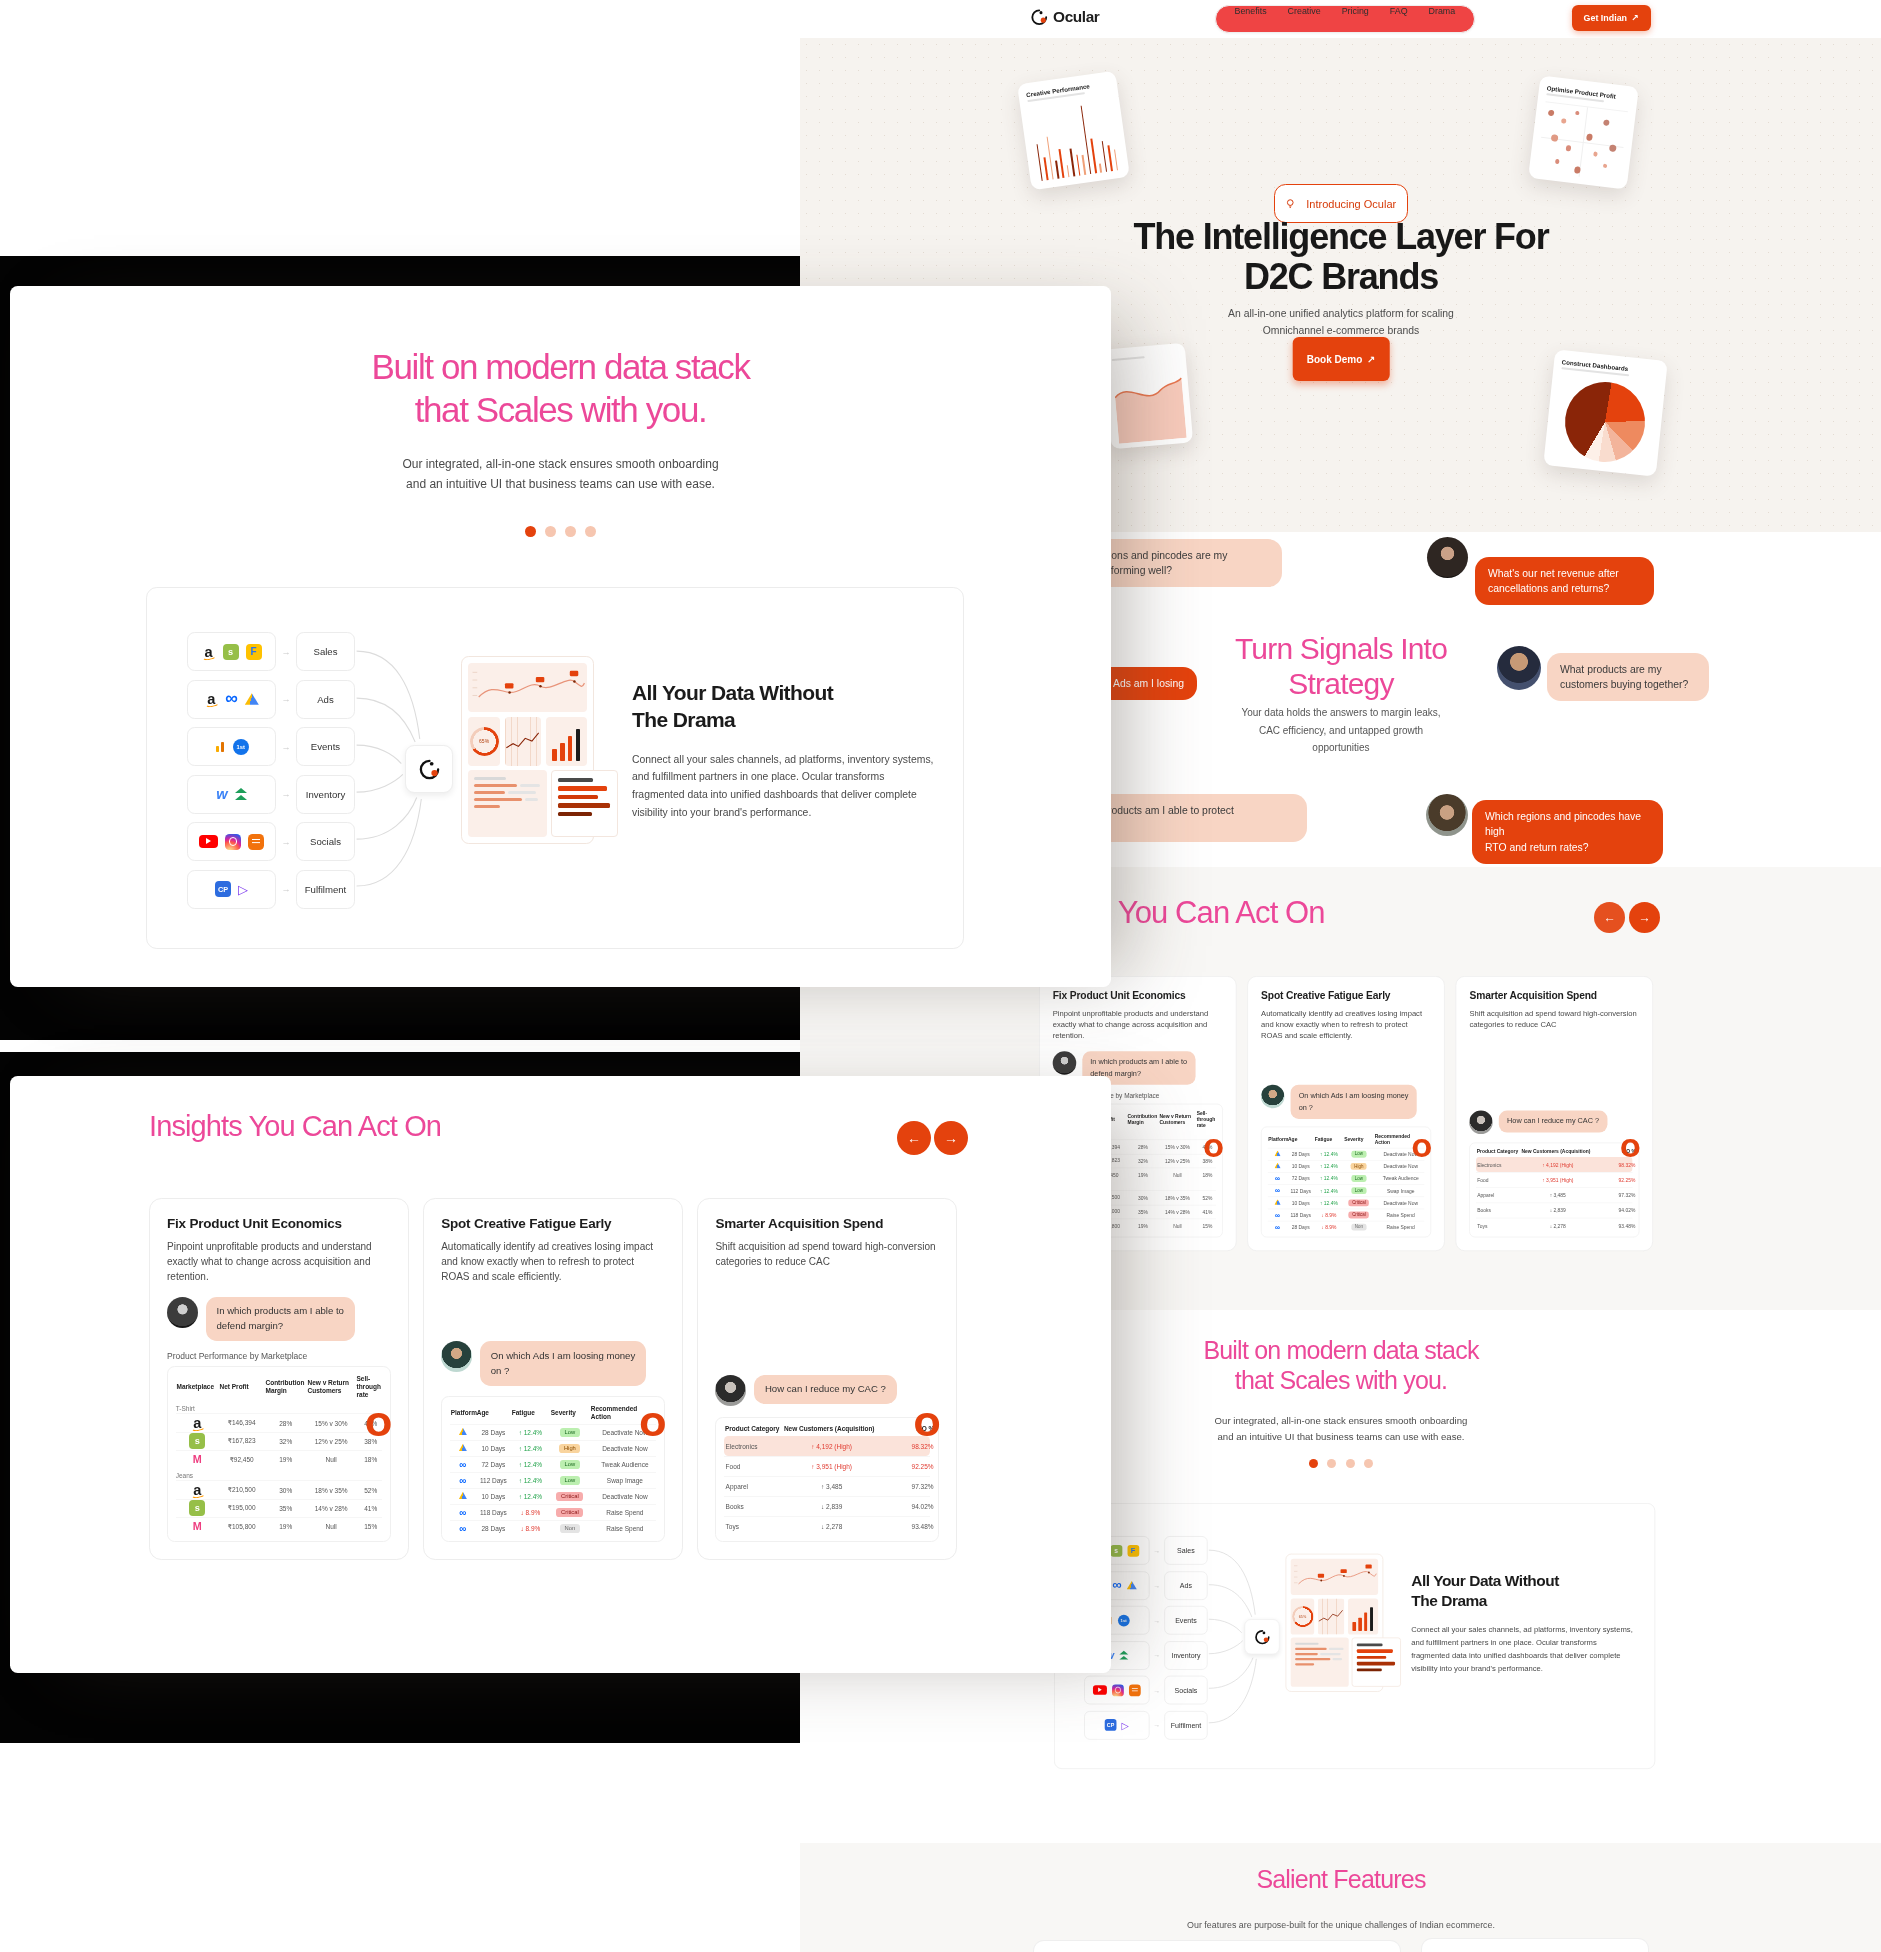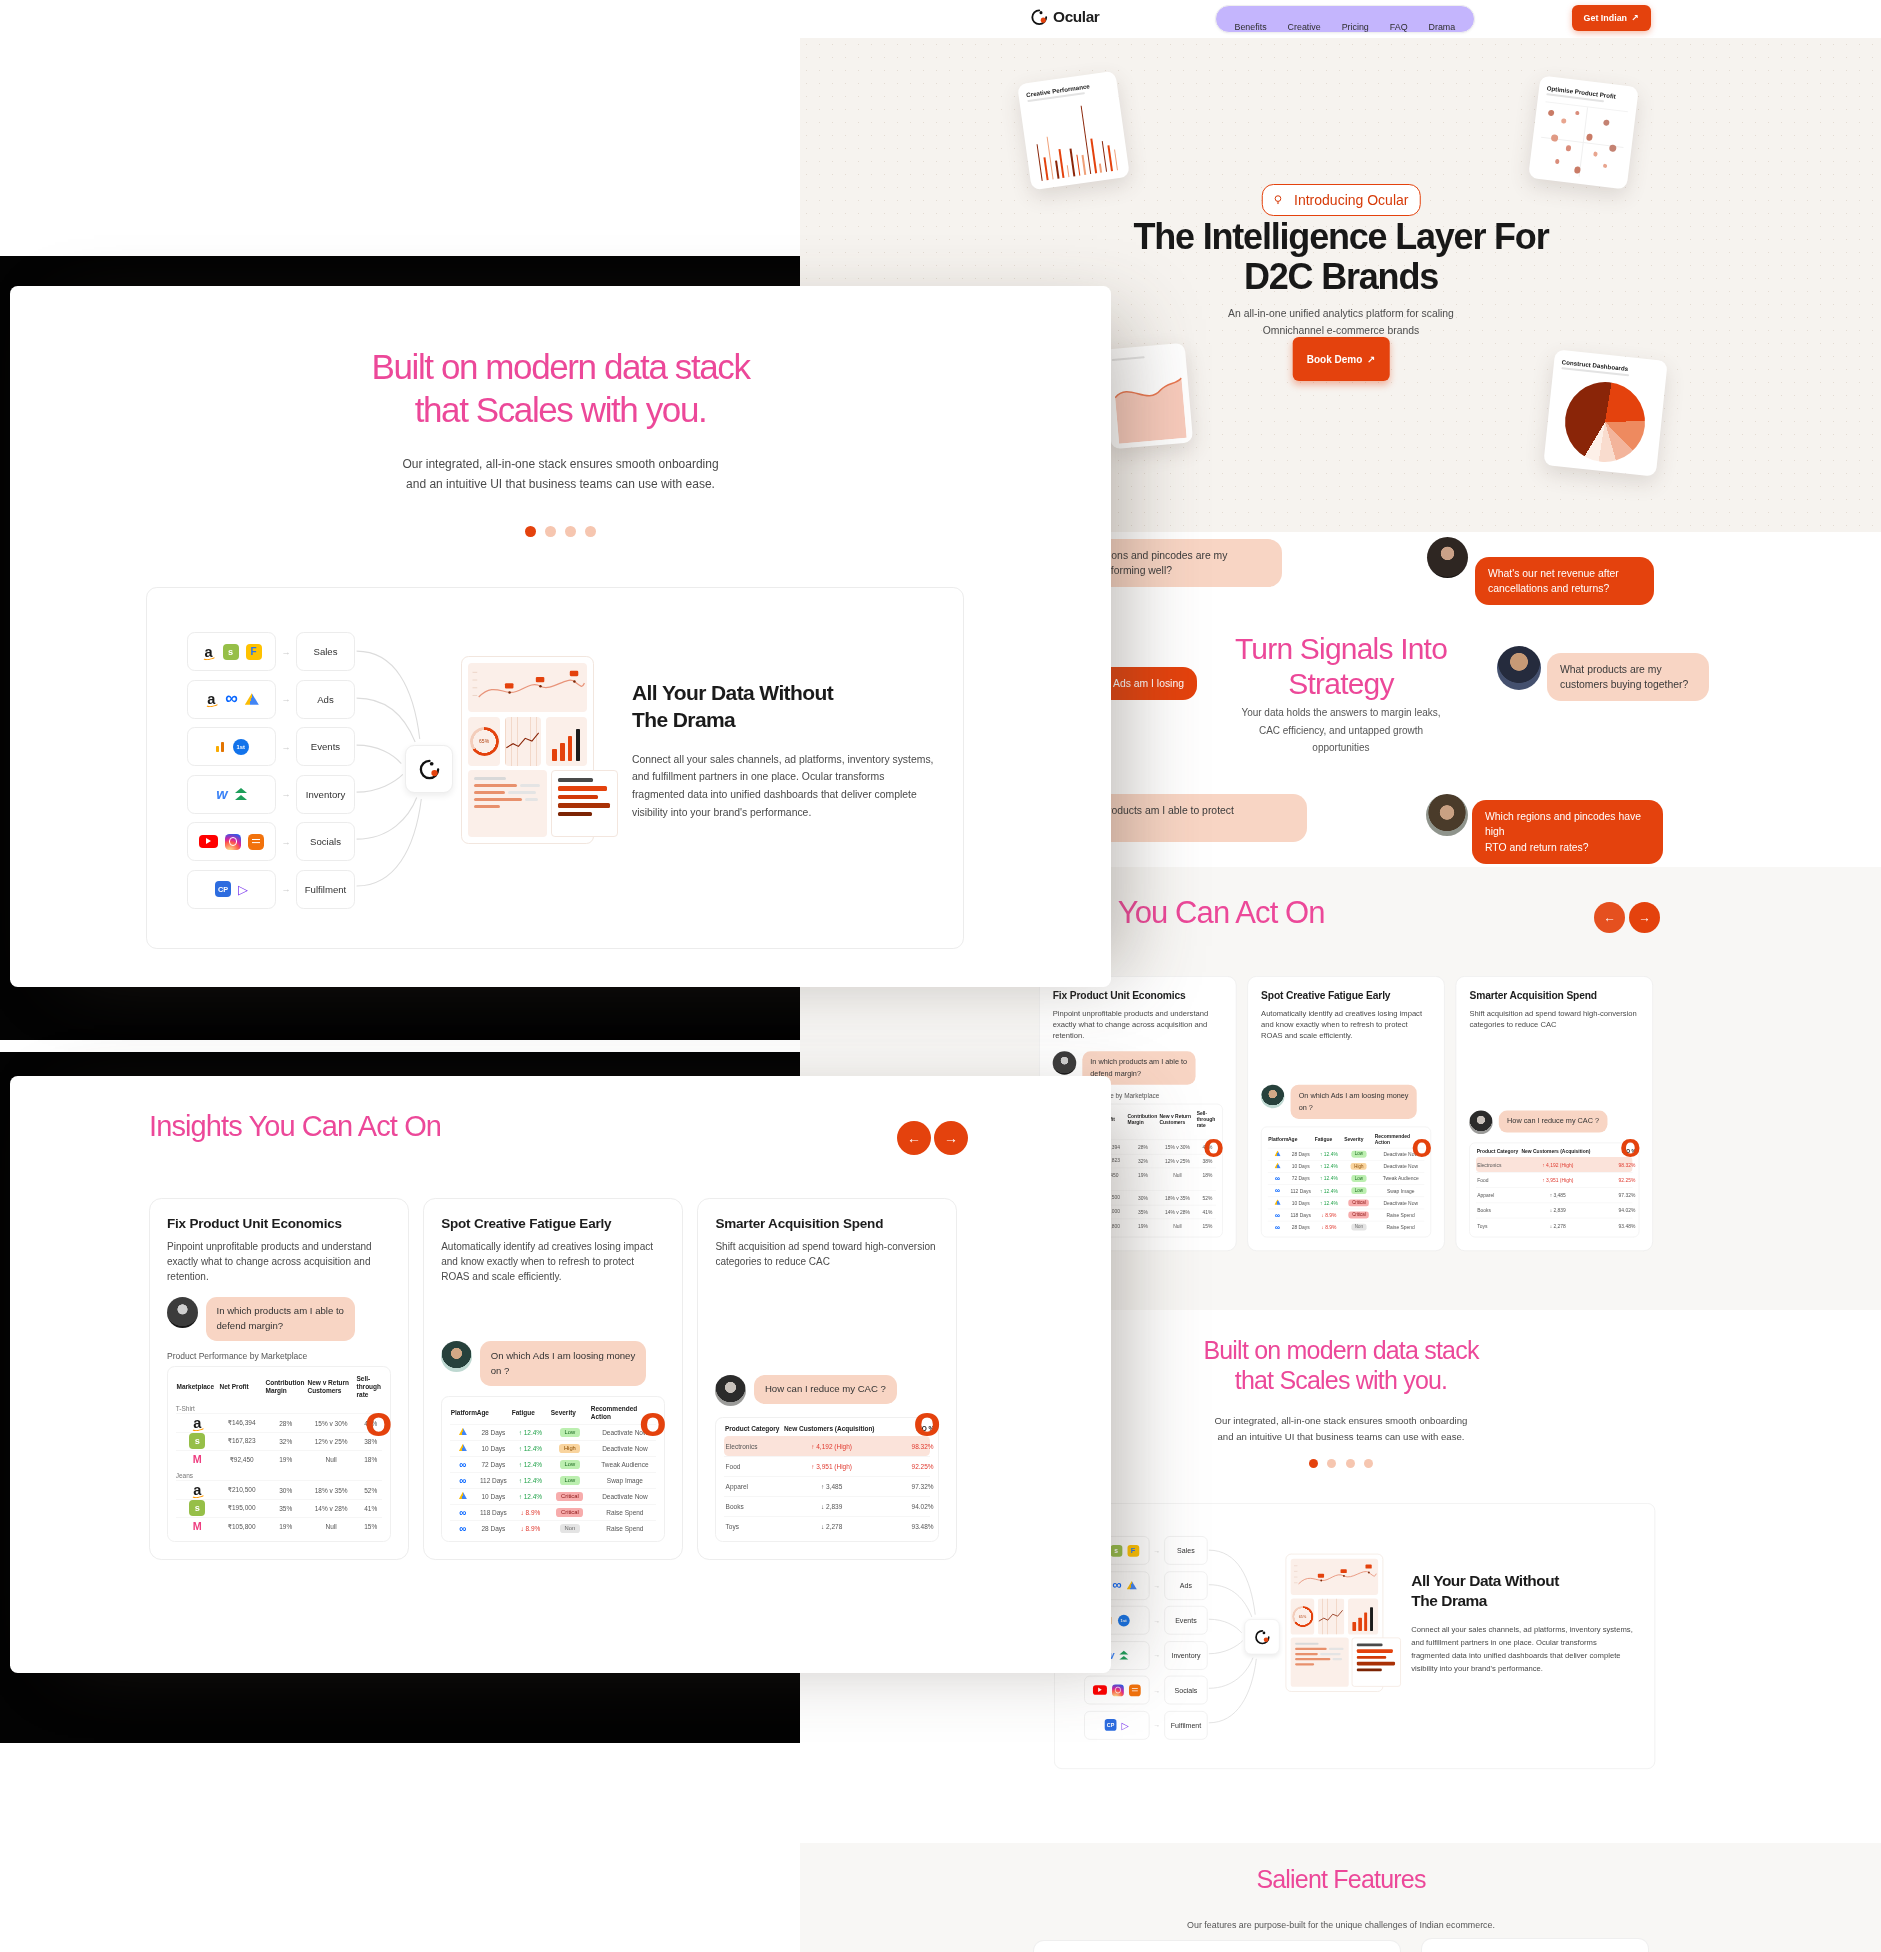--- a/index.html
+++ b/index.html
@@ -6,30 +6,30 @@
   html,body{width:1882px;height:1953px}
   body{position:relative;background:#fff;font-family:"Liberation Sans","DejaVu Sans",sans-serif;color:#1d1d1d;overflow:hidden}
   .abs{position:absolute}
   .pre{white-space:pre-line}
   .ctr{text-align:center}
 
   
   .page{position:absolute;left:800px;top:0;width:1082px;height:1953px;background:#fff;z-index:10}
   .hdr{position:absolute;left:0;top:0;width:1082px;height:38px;background:#fff}
   .logo{position:absolute;left:230px;top:7.7px;display:flex;align-items:center;gap:4.6px;font-size:15.4px;font-weight:bold;letter-spacing:-0.4px}
-  .navpill{position:absolute;left:415px;top:4.6px;height:28.5px;border:0.8px solid #efefef;border-radius:14.6px;background:#c4b5fd;display:flex;align-items:flex-end;padding:0 18.5px;gap:21px;box-shadow:0 0.8px 2.3px rgba(0,0,0,.05)}
+  .navpill{position:absolute;left:415px;top:4.6px;height:28.5px;border:0.8px solid #efefef;border-radius:14.6px;background:#ef4444;display:flex;align-items:flex-start;padding:0 18.5px;gap:21px;box-shadow:0 0.8px 2.3px rgba(0,0,0,.05)}
   .navitem{font-size:8.9px;color:#2e2e2e;cursor:pointer}
   .btn{display:inline-flex;align-items:center;gap:4.6px;background:#E4420D;color:#fff;font-weight:bold;border-radius:6.2px;cursor:pointer}
   .gs{position:absolute;left:772px;top:5.4px;height:26px;padding:0 11.6px;font-size:8.9px;box-shadow:0 2.3px 6.2px rgba(228,66,13,.35)}
 
   .hero{position:absolute;left:0;top:38px;width:1082px;height:494px;background-color:#F6F3EF;background-image:radial-gradient(#E3DBD2 0.8px,transparent 0.8px);background-size:13px 13px}
   .fcard{position:absolute;background:#fff;border-radius:9.2px;box-shadow:0 7.7px 20px rgba(90,70,60,.16);padding:7.7px}
   .fcard .ft{font-size:6.2px;font-weight:bold;color:#222}
   .fcard .fsub{height:2.3px;width:70%;background:#e3e3e3;border-radius:1.5px;margin-top:2.3px}
-  .badge{position:absolute;left:50%;transform:translateX(-50%);top:146px;height:32px;padding:0 10.8px;display:flex;align-items:center;gap:12px;background:#fff;border:0.8px solid #E4420D;border-radius:11.6px;color:#D63A08;font-size:14px}
+  .badge{position:absolute;left:50%;transform:translateX(-50%);top:146px;height:39px;padding:0 10.8px;display:flex;align-items:center;gap:12px;background:#fff;border:0.8px solid #E4420D;border-radius:11.6px;color:#D63A08;font-size:11px}
   .h1{position:absolute;top:179px;width:100%;font-size:36px;line-height:1.12;font-weight:bold;letter-spacing:-1.2px;color:#181818}
   .hsub{position:absolute;top:268px;width:100%;font-size:10.4px;line-height:1.6;color:#4c4c4c}
   .bookdemo{position:absolute;left:50%;transform:translateX(-50%);top:299px;height:44px;padding:0 14px;font-size:10px;box-shadow:0 3.1px 7.7px rgba(228,66,13,.35)}
 
   .bub{position:absolute;border-radius:14px;padding:8.5px 13px;font-size:10.4px;line-height:1.5;white-space:pre-line}
   .peach{background:#F8D5C4;color:#3a3a3a}
   .obub{background:#E4420D;color:#fff}
   .tr{text-align:right}
   .avatar{border-radius:50%}
   .av-woman{background:radial-gradient(circle at 50% 40%,#caa188 20%,#2e2622 22% 72%,#141110 74%)}

